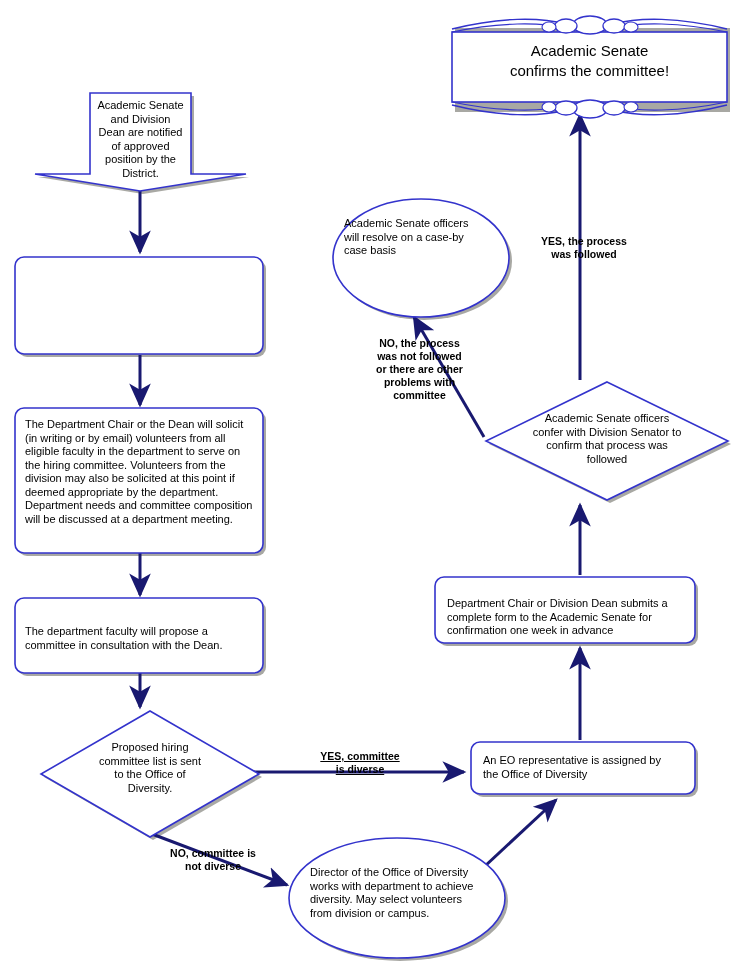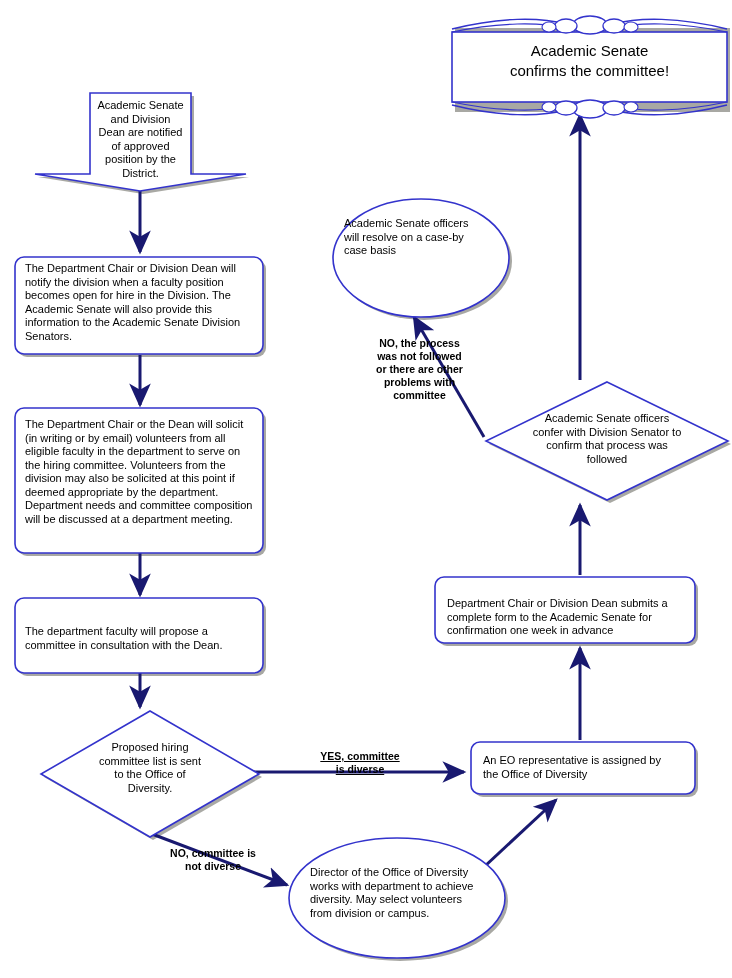--- a/index.html
+++ b/index.html
@@ -158,21 +158,20 @@
     </g>
   </svg>
 
   <div class="node-text" style="left:88px; top:99px; width:105px;">Academic Senate
 and Division
 Dean are notified
 of approved
 position by the
 District.</div>
 
-  <div class="node-text left-align" style="left:25px; top:262px; width:232px;">The Department Chair or Division Dean will notify the division when a faculty position becomes open for hire in the Division. The Academic Senate will also provide this information to the Academic Senate Division Senators.</div>
 
   <div class="node-text left-align" style="left:25px; top:418px; width:232px;">The Department Chair or the Dean will solicit (in writing or by email) volunteers from all eligible faculty in the department to serve on the hiring committee.  Volunteers from the division may also be solicited at this point if deemed appropriate by the department.  Department needs and committee composition will be discussed at a department meeting.</div>
 
   <div class="node-text" style="left:60px; top:741px; width:180px;">Proposed hiring
 committee list is sent
 to the Office of
 Diversity.</div>
 
   <div class="node-text left-align" style="left:25px; top:625px; width:232px;">The department faculty will propose a committee in consultation with the Dean.</div>
 
@@ -205,20 +204,22 @@
 
   <div class="edge-label" style="left:152px; top:847px; width:122px;">NO, committee is
 not diverse</div>
 
   <div class="edge-label" style="left:367px; top:337px; width:105px;">NO, the process
 was not followed
 or there are other
 problems with
 committee</div>
 
+  <div class="edge-label" style="left:528px; top:235px; width:112px;">YES, the process
+was followed</div>
 
   <div class="hit" style="left:35px; top:93px; width:211px; height:98px;"></div>
   <div class="hit" style="left:15px; top:257px; width:248px; height:97px;"></div>
   <div class="hit" style="left:15px; top:408px; width:248px; height:145px;"></div>
   <div class="hit" style="left:15px; top:598px; width:248px; height:75px;"></div>
   <div class="hit" style="left:41px; top:711px; width:218px; height:126px;"></div>
   <div class="hit" style="left:289px; top:838px; width:216px; height:120px;"></div>
   <div class="hit" style="left:471px; top:742px; width:224px; height:52px;"></div>
   <div class="hit" style="left:435px; top:577px; width:260px; height:66px;"></div>
   <div class="hit" style="left:486px; top:382px; width:242px; height:118px;"></div>

